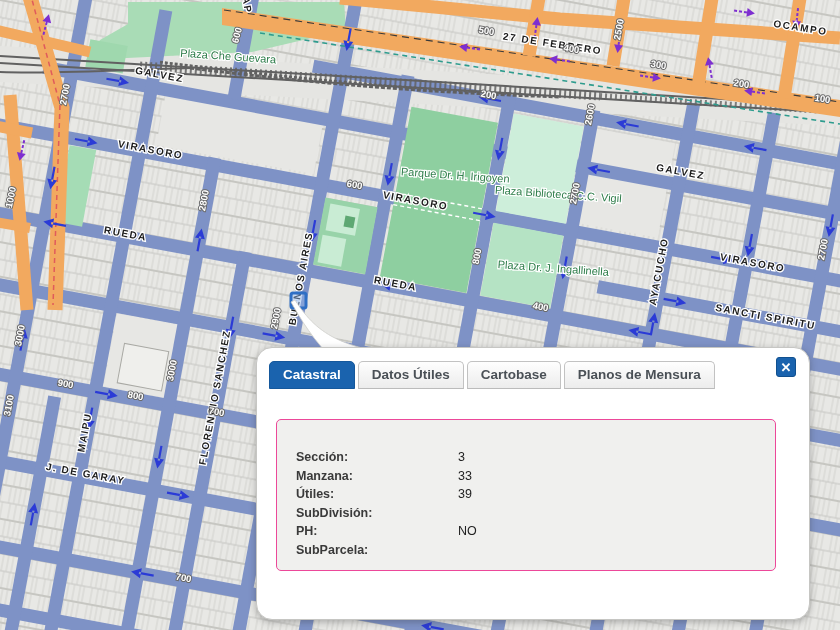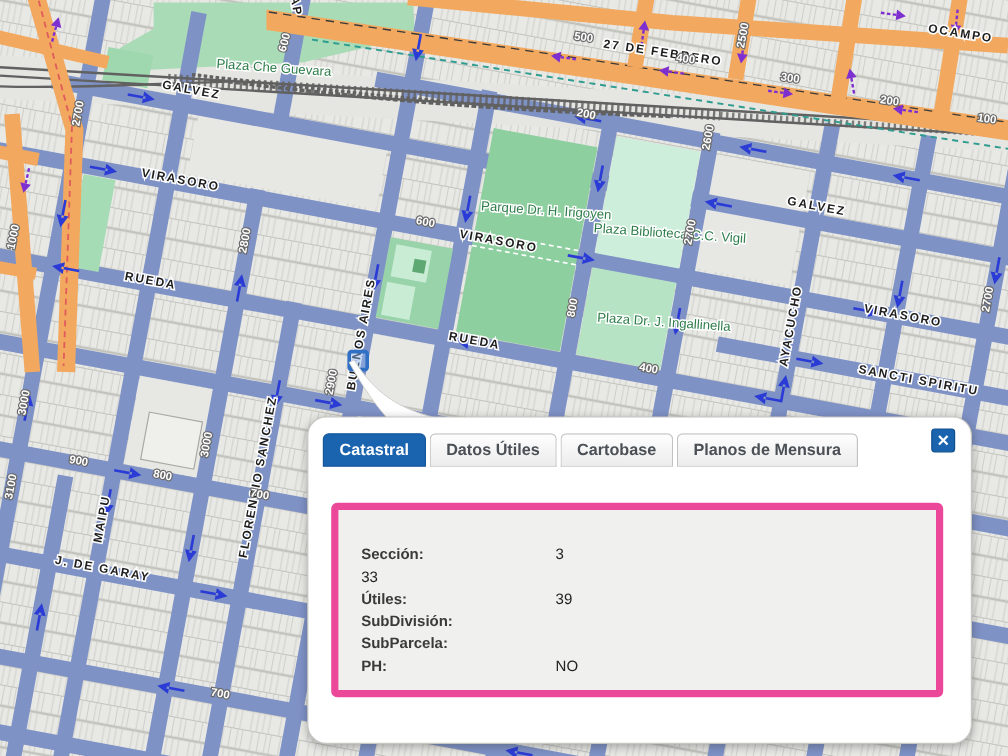--- a/index.html
+++ b/index.html
@@ -21,21 +21,21 @@
   .close-btn{position:absolute;right:13px;top:9px;width:20px;height:20px;background:#1a63ae;
          color:#fff;font-size:13px;font-weight:bold;line-height:19px;text-align:center;
          border:1px solid #11508f;border-radius:3px;cursor:pointer;padding:0;}
   .tabrow{position:absolute;left:12px;right:28px;}
   .tabrow.r1{top:13px;} .tabrow.r2{top:45px;}
   .tab{display:inline-block;padding:5px 13px 6px 13px;font-size:13.5px;font-weight:bold;color:#4a5056;
        background:linear-gradient(#fefefe,#ececec);border:1px solid #c2c2c2;border-bottom-color:#bbb;
        border-radius:5px 5px 0 0;margin-right:3px;cursor:pointer;}
   .tab.active{background:#1a63ae;color:#fff;border-color:#15589c;}
   .panel{position:absolute;left:19px;top:71px;width:498px;height:150px;background:#f0f0ee;
-         border:6px solid #ec4899;border-radius:5px;}
+         border:1px solid #ec4899;border-radius:5px;}
   .rows{margin:30px 0 0 19px;}
   .frow{display:flex;height:18.5px;font-size:12.5px;}
   .flabel{width:162px;font-weight:bold;color:#3a3a3a;}
   .fvalue{color:#222;}
 </style>
 </head>
 <body>
 
 <div id="stage">
 <svg id="mapsvg" width="840" height="630" viewBox="0 0 840 630">
@@ -251,34 +251,35 @@
   <div class="tabrow r1">
     <span class="tab active">Catastral</span><span class="tab">Datos Útiles</span><span class="tab">Cartobase</span><span class="tab">Planos de Mensura</span>
   </div>
   <div class="panel">
     <div class="rows">
       <div class="frow">
             <span class="flabel">Sección:</span>
             <span class="fvalue">3</span>
           </div>
       <div class="frow">
+            <span class="flabel">Manzana:</span>
             <span class="fvalue">33</span>
           </div>
       <div class="frow">
             <span class="flabel">Útiles:</span>
             <span class="fvalue">39</span>
           </div>
       <div class="frow">
             <span class="flabel">SubDivisión:</span>
             <span class="fvalue"></span>
           </div>
       <div class="frow">
+            <span class="flabel">PH:</span>
+            <span class="fvalue">NO</span>
+          </div>
+      <div class="frow">
             <span class="flabel">SubParcela:</span>
             <span class="fvalue"></span>
-          </div>
-      <div class="frow">
-            <span class="flabel">PH:</span>
-            <span class="fvalue">NO</span>
           </div>
     </div>
   </div>
 </div>
 </div>
 
 </body></html>

